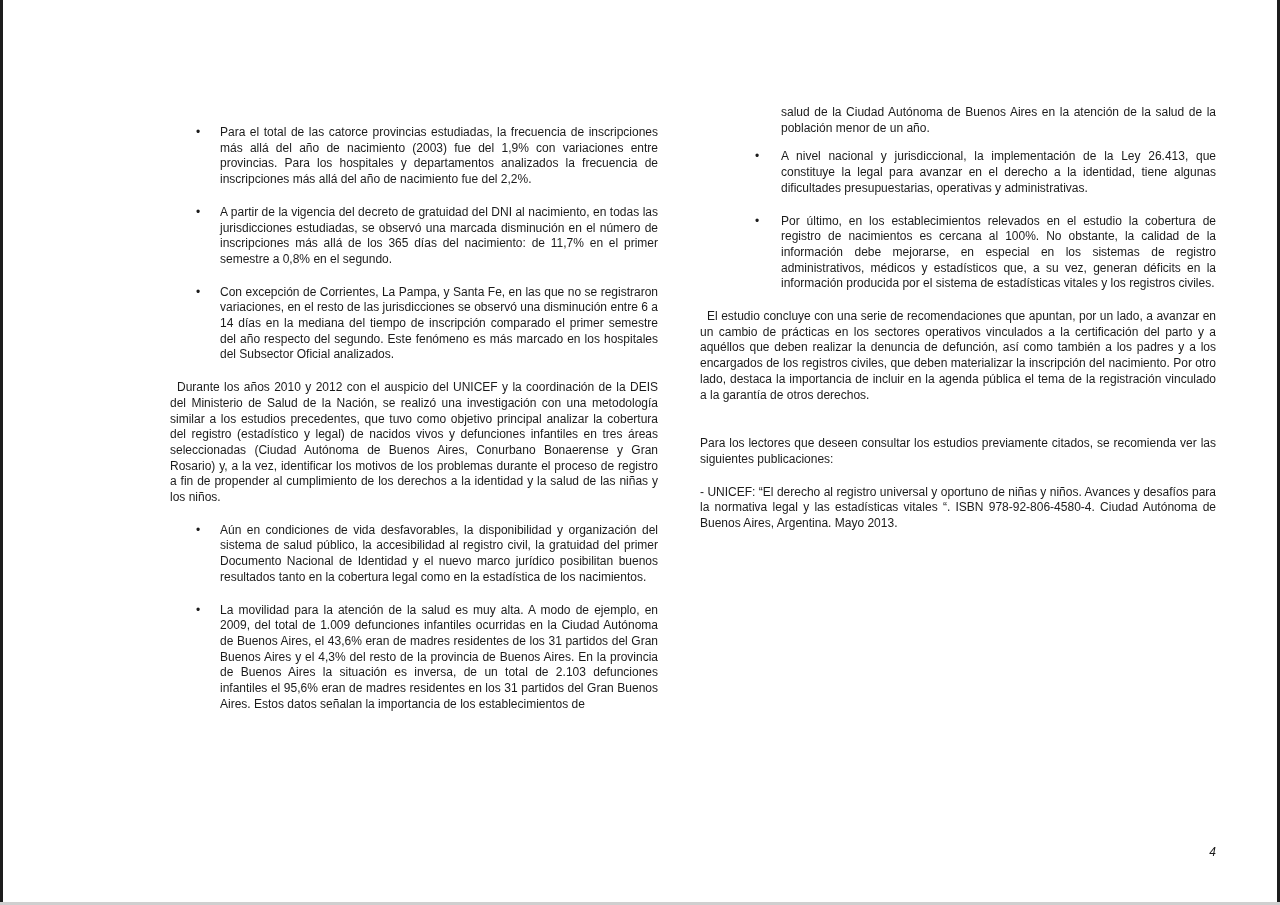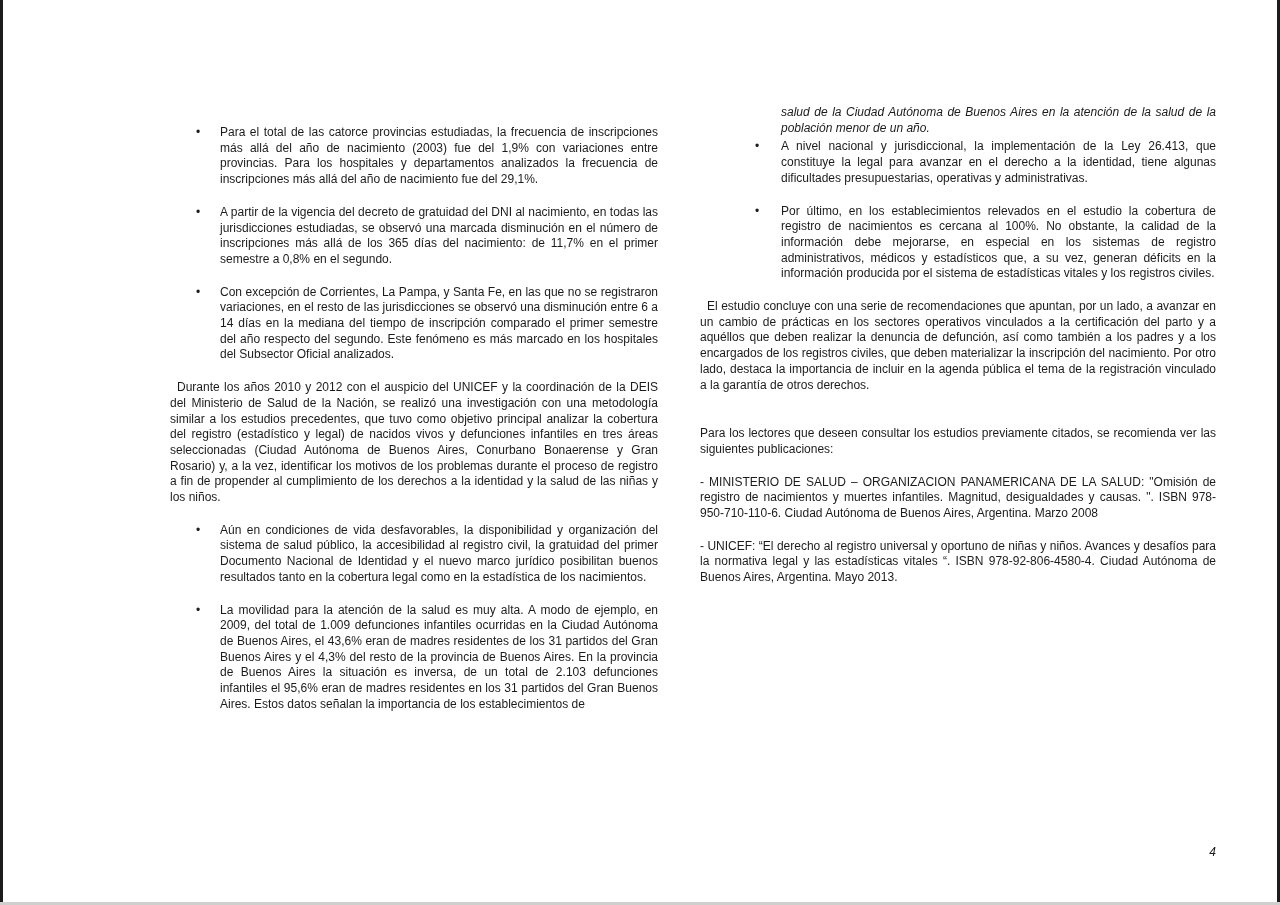--- a/index.html
+++ b/index.html
@@ -48,22 +48,21 @@
   }
   .bullet > .marker {
     position: absolute;
     left: 26px;
     top: 0;
   }
   .right-col .bullet { padding-left: 81px; }
   .right-col .bullet > .marker { left: 55px; }
   .right-col .cont {
     padding-left: 81px;
-    margin-bottom: 3px;
-    font-style: italic;
+    margin-bottom: 13px;
   }
   .indent { text-indent: 7px; }
   .mb-lg { margin-bottom: 33px; }
   .page-num {
     position: absolute;
     top: 845px;
     right: 64px;
     font-size: 12px;
     font-style: italic;
     color: #1b1b1b;
@@ -71,21 +70,21 @@
 </style>
 </head>
 <body>
 
 <div class="page">
 
   <div class="col left-col">
 
     <div class="block bullet">
       <span class="marker">•</span>
-      <div>Para el total de las catorce provincias estudiadas, la frecuencia de inscripciones más allá del año de nacimiento (2003) fue del 1,9% con variaciones entre provincias. Para los hospitales y departamentos analizados la frecuencia de inscripciones más allá del año de nacimiento fue del 29,1%.</div>
+      <div>Para el total de las catorce provincias estudiadas, la frecuencia de inscripciones más allá del año de nacimiento (2003) fue del 1,9% con variaciones entre provincias. Para los hospitales y departamentos analizados la frecuencia de inscripciones más allá del año de nacimiento fue del 2,2%.</div>
     </div>
 
     <div class="block bullet">
       <span class="marker">•</span>
       <div>A partir de la vigencia del decreto de gratuidad del DNI al nacimiento, en todas las jurisdicciones estudiadas, se observó una marcada disminución en el número de inscripciones más allá de los 365 días del nacimiento: de 11,7% en el primer semestre a 0,8% en el segundo.</div>
     </div>
 
     <div class="block bullet">
       <span class="marker">•</span>
       <div>Con excepción de Corrientes, La Pampa, y Santa Fe, en las que no se registraron variaciones, en el resto de las jurisdicciones se observó una disminución entre 6 a 14 días en la mediana del tiempo de inscripción comparado el primer semestre del año respecto del segundo. Este fenómeno es más marcado en los hospitales del Subsector Oficial analizados.</div>
@@ -117,21 +116,20 @@
 
     <div class="block bullet">
       <span class="marker">•</span>
       <div>Por último, en los establecimientos relevados en el estudio la cobertura de registro de nacimientos es cercana al 100%. No obstante, la calidad de la información debe mejorarse, en especial en los sistemas de registro administrativos, médicos y estadísticos que, a su vez, generan déficits en la información producida por el sistema de estadísticas vitales y los registros civiles.</div>
     </div>
 
     <div class="block indent mb-lg">El estudio concluye con una serie de recomendaciones que apuntan, por un lado, a avanzar en un cambio de prácticas en los sectores operativos vinculados a la certificación del parto y a aquéllos que deben realizar la denuncia de defunción, así como también a los padres y a los encargados de los registros civiles, que deben materializar la inscripción del nacimiento. Por otro lado, destaca la importancia de incluir en la agenda pública el tema de la registración vinculado a la garantía de otros derechos.</div>
 
     <div class="block">Para los lectores que deseen consultar los estudios previamente citados, se recomienda ver las siguientes publicaciones:</div>
 
-    <div class="block">- MINISTERIO DE SALUD – ORGANIZACION PANAMERICANA DE LA SALUD: "Omisión de registro de nacimientos y muertes infantiles. Magnitud, desigualdades y causas. ". ISBN 978-950-710-110-6. Ciudad Autónoma de Buenos  Aires, Argentina. Marzo 2008</div>
 
     <div class="block">- UNICEF: “El derecho al registro universal y oportuno de niñas y niños. Avances y desafíos para la normativa legal y las estadísticas vitales “. ISBN 978-92-806-4580-4. Ciudad Autónoma de Buenos  Aires, Argentina. Mayo  2013.</div>
 
   </div>
 
   <div class="page-num">4</div>
 
   <div class="edge left"></div>
   <div class="edge right"></div>
   <div class="edge bottom"></div>

